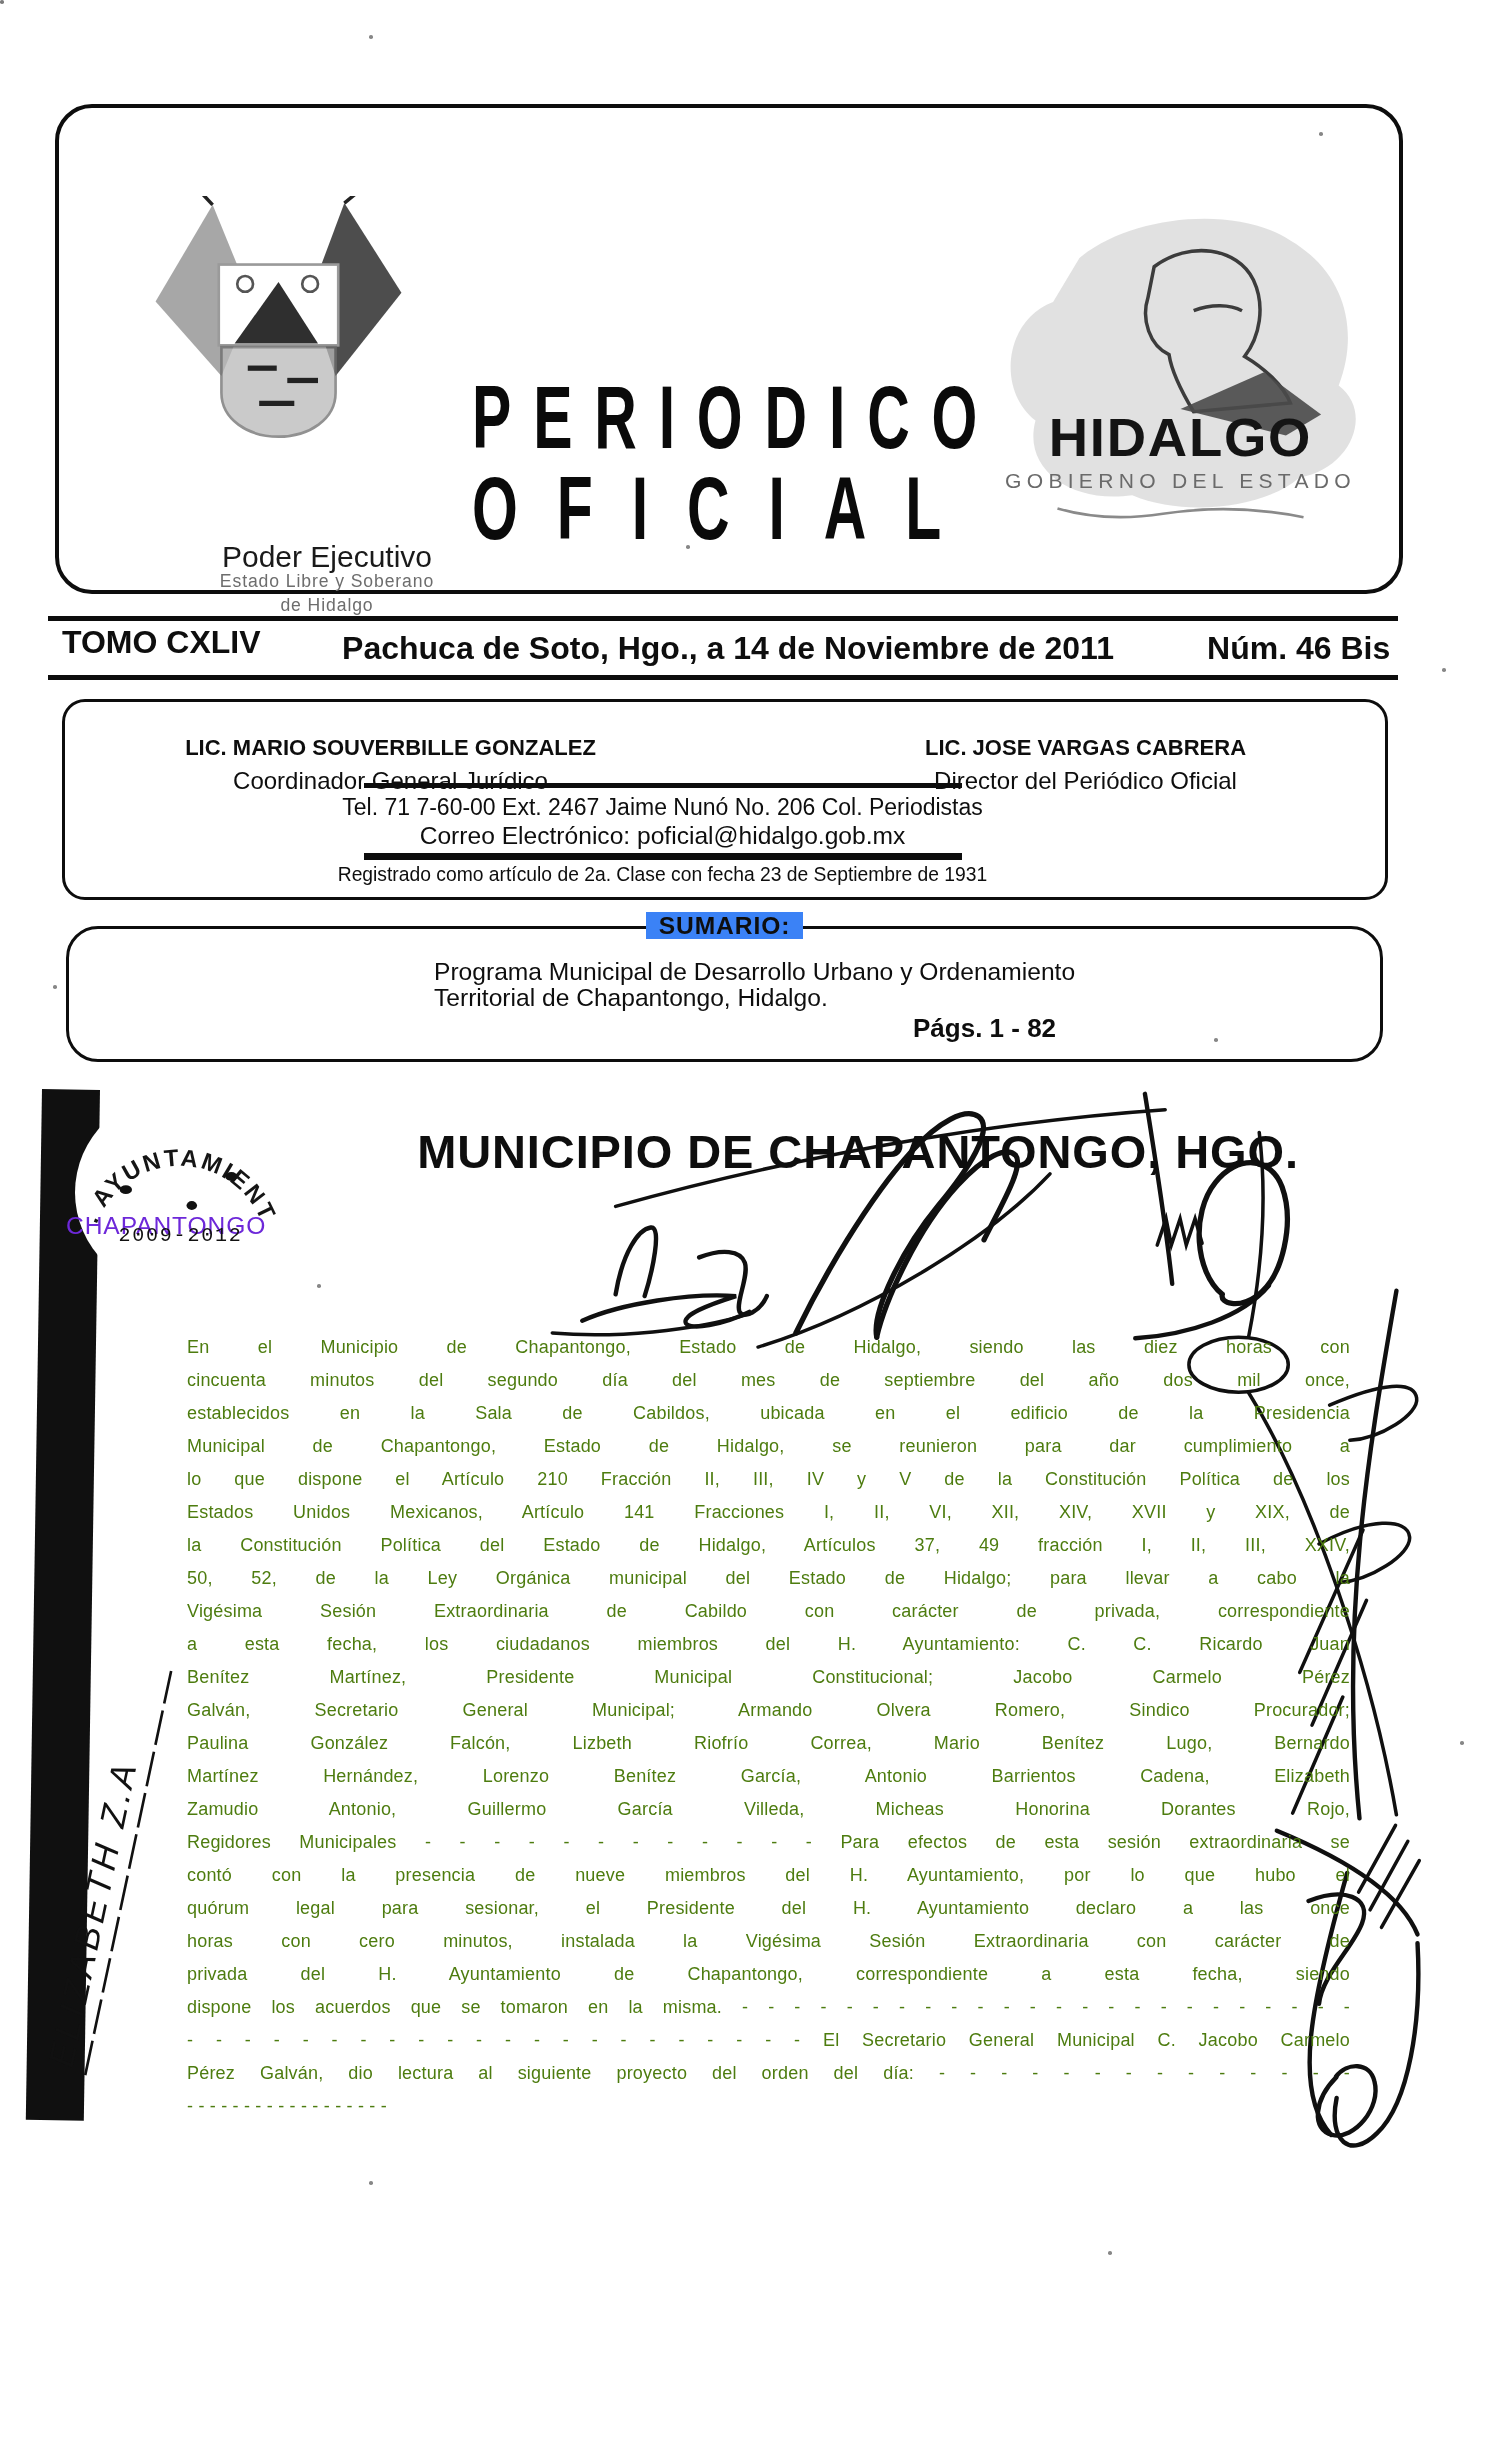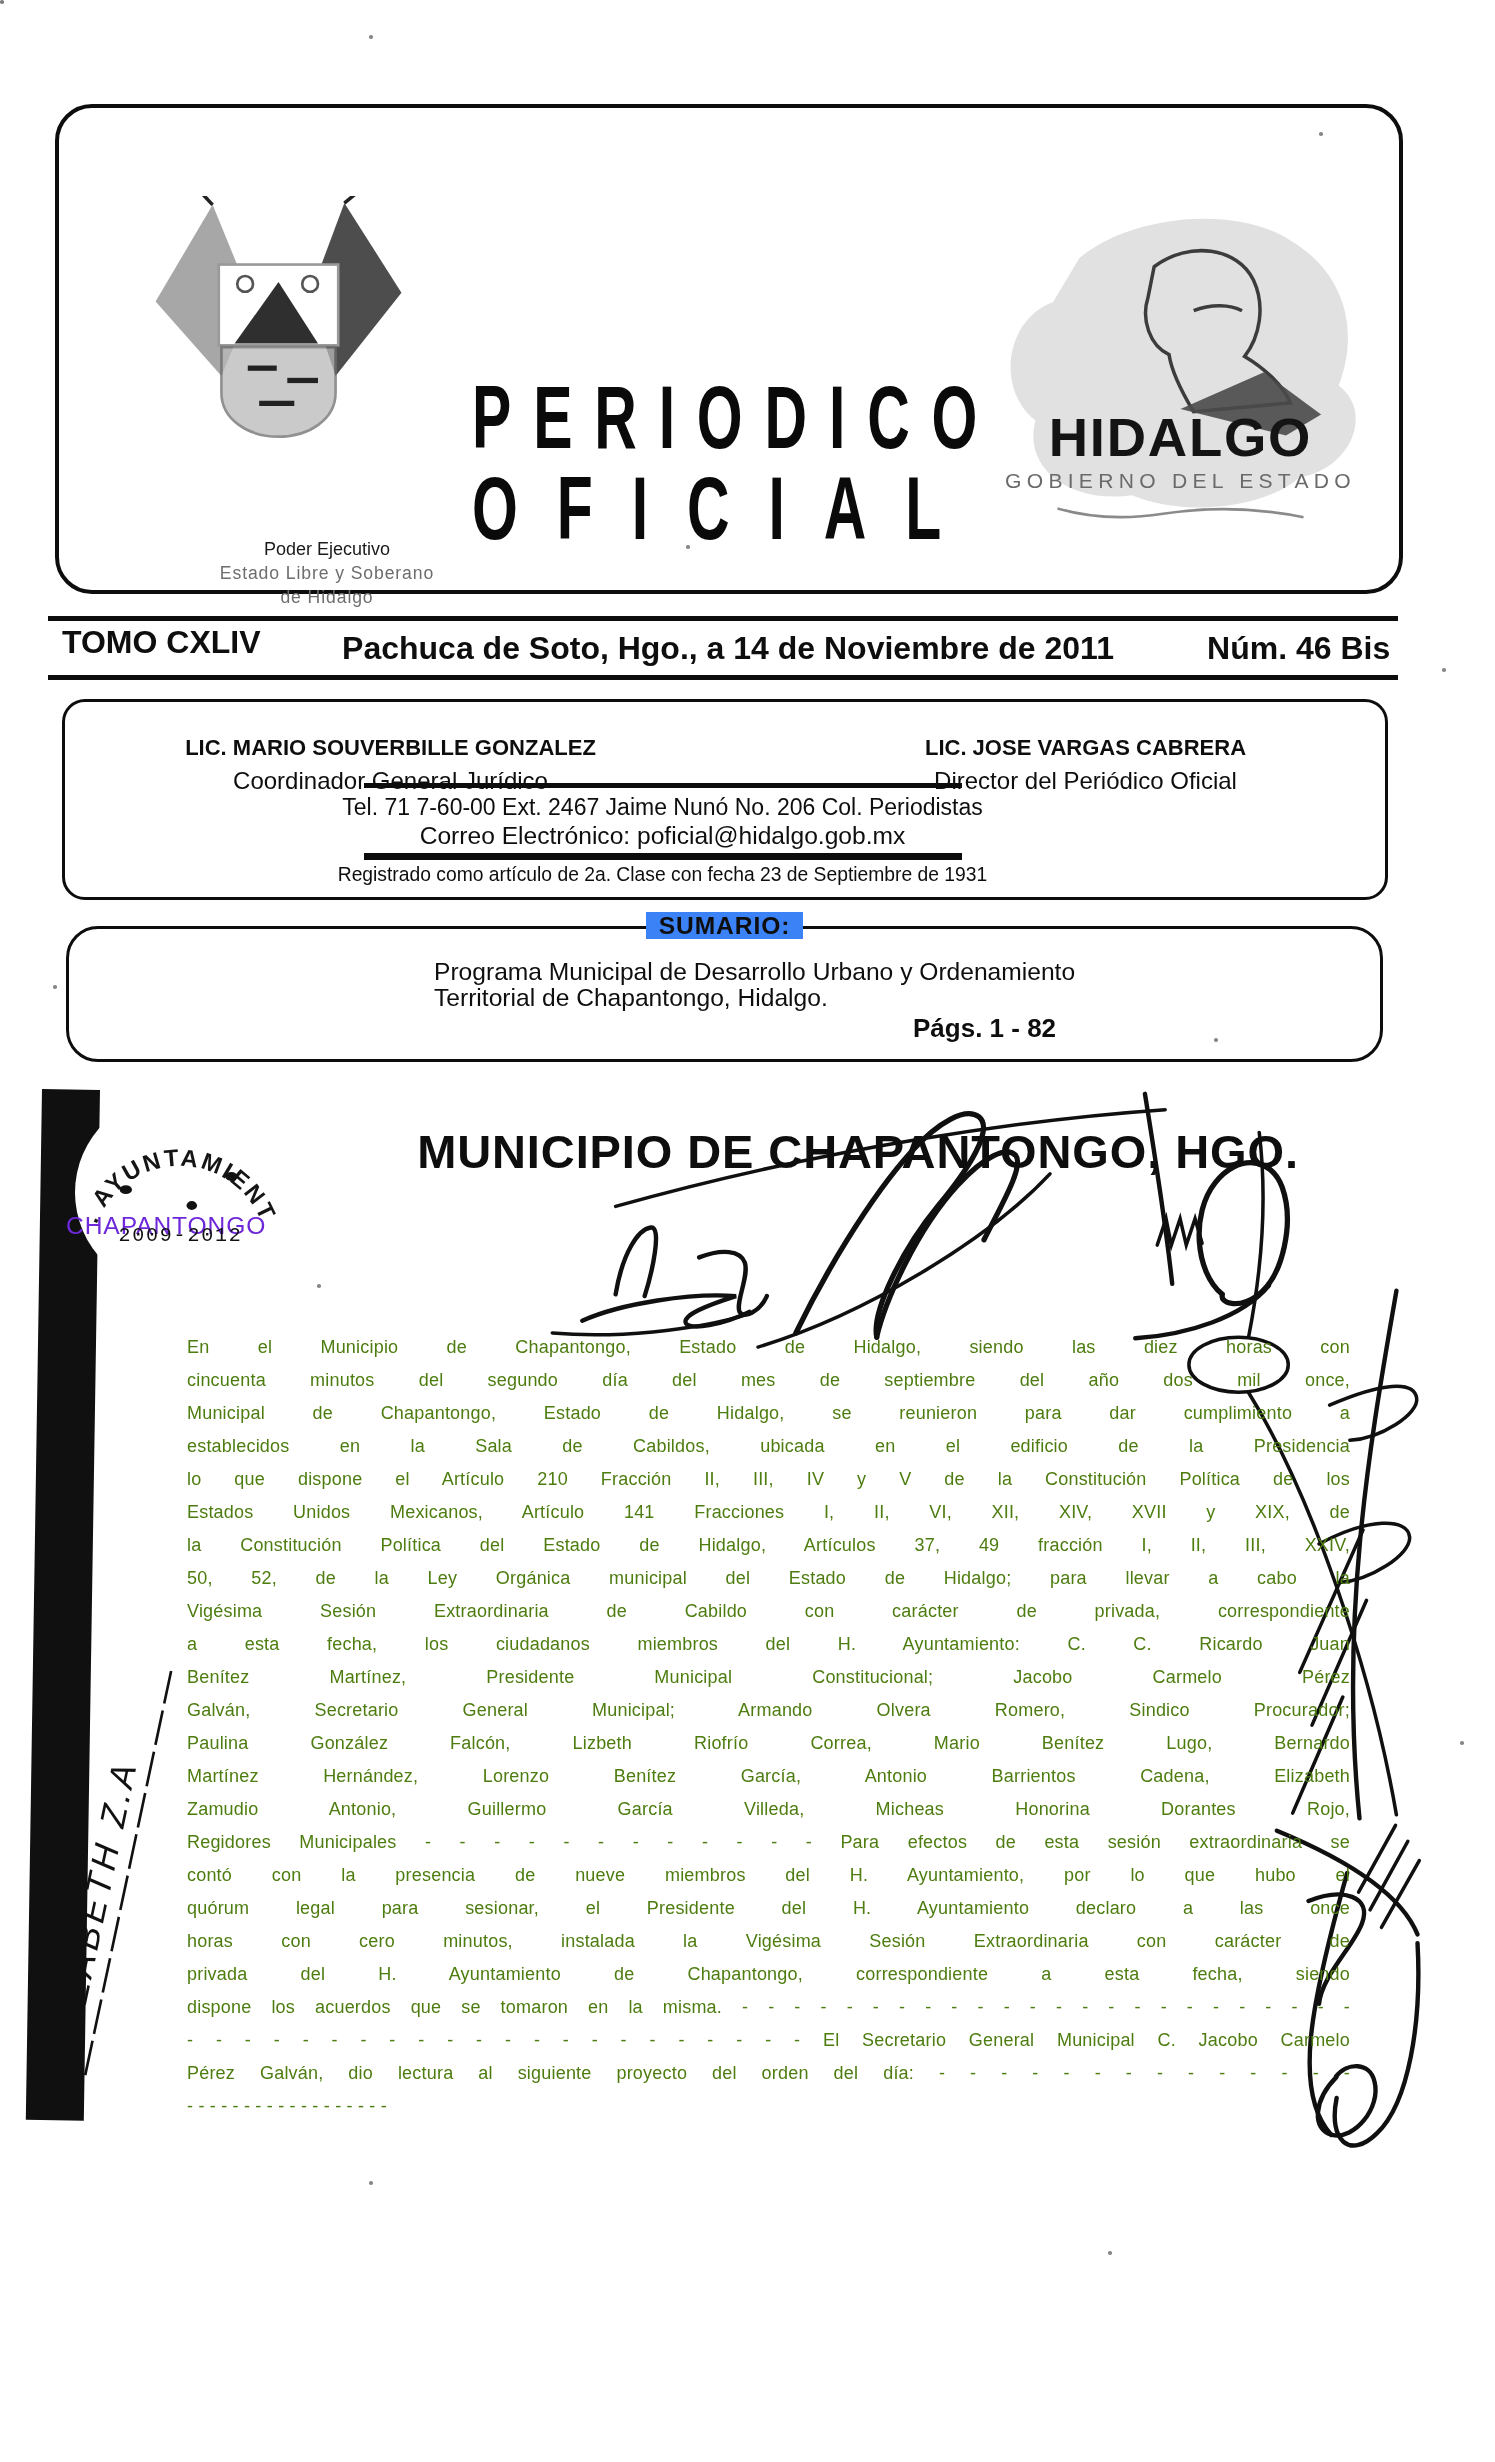--- a/index.html
+++ b/index.html
@@ -2,21 +2,21 @@
 <html style="font-size:14px"><head>
 <meta charset="utf-8">
 <style>
   html,body{margin:0;padding:0;background:#e8e8e8;}
   .page{position:relative;width:1495px;height:2462px;background:#ffffff;overflow:hidden;
         font-family:"Liberation Sans",sans-serif;color:#0e0e0e;}
   .abs{position:absolute;}
   
   .header-box{left:55px;top:104px;width:1340px;height:482px;border:4.4px solid #0d0d0d;border-radius:37px;}
   .seal-caption{left:123px;top:429px;width:290px;text-align:center;line-height:24px;}
-  .seal-caption .c1{font-size:18px;color:#1a1a1a;}
+  .seal-caption .c1{font-size:30px;color:#1a1a1a;margin-top:8px;}
   .seal-caption .c2{font-size:17.6px;color:#6d6d6d;letter-spacing:0.9px;}
   .title-line{left:413px;font-weight:bold;color:#0a0a0a;transform:scale(.95,1.42);transform-origin:left top;
               font-size:62px;white-space:nowrap;}
   .title-1{top:259px;letter-spacing:23px;}
   .title-2{top:350px;letter-spacing:41px;}
   
   .rule{background:#0d0d0d;}
   .issue-row{left:55px;top:623px;width:1344px;height:49px;font-weight:bold;font-size:32px;}
   .issue-tomo{left:7px;top:1px;}
   .issue-date{left:220px;top:7px;width:906px;text-align:center;}
@@ -191,22 +191,22 @@
   </svg>
 
   <div class="abs stamp-name">CHAPANTONGO</div>
   <div class="abs stamp-period">2009-2012</div>
 
   <div class="abs section-title">MUNICIPIO DE CHAPANTONGO, HGO.</div>
 
   <div class="abs body-block">
     <div class="bline">En el Municipio de Chapantongo, Estado de Hidalgo, siendo las diez horas con</div>
     <div class="bline">cincuenta minutos del segundo día del mes de septiembre del año dos mil once,</div>
+    <div class="bline">establecidos en la Sala de Cabildos, ubicada en el edificio de la Presidencia</div>
     <div class="bline">Municipal de Chapantongo, Estado de Hidalgo, se reunieron para dar cumplimiento a</div>
-    <div class="bline">establecidos en la Sala de Cabildos, ubicada en el edificio de la Presidencia</div>
     <div class="bline">lo que dispone el Artículo 210 Fracción II, III, IV y V de la Constitución Política de los</div>
     <div class="bline">Estados Unidos Mexicanos, Artículo 141 Fracciones I, II, VI, XII, XIV, XVII y XIX, de</div>
     <div class="bline">la Constitución Política del Estado de Hidalgo, Artículos 37, 49 fracción I, II, III, XXIV,</div>
     <div class="bline">50, 52, de la Ley Orgánica municipal del Estado de Hidalgo; para llevar a cabo la</div>
     <div class="bline">Vigésima Sesión Extraordinaria de Cabildo con carácter de privada, correspondiente</div>
     <div class="bline">a esta fecha, los ciudadanos miembros del H. Ayuntamiento: C. C. Ricardo Juan</div>
     <div class="bline">Benítez Martínez, Presidente Municipal Constitucional; Jacobo Carmelo Pérez</div>
     <div class="bline">Galván, Secretario General Municipal; Armando Olvera Romero, Sindico Procurador;</div>
     <div class="bline">Paulina González Falcón, Lizbeth Riofrío Correa, Mario Benítez Lugo, Bernardo</div>
     <div class="bline">Martínez Hernández, Lorenzo Benítez García, Antonio Barrientos Cadena, Elizabeth</div>

